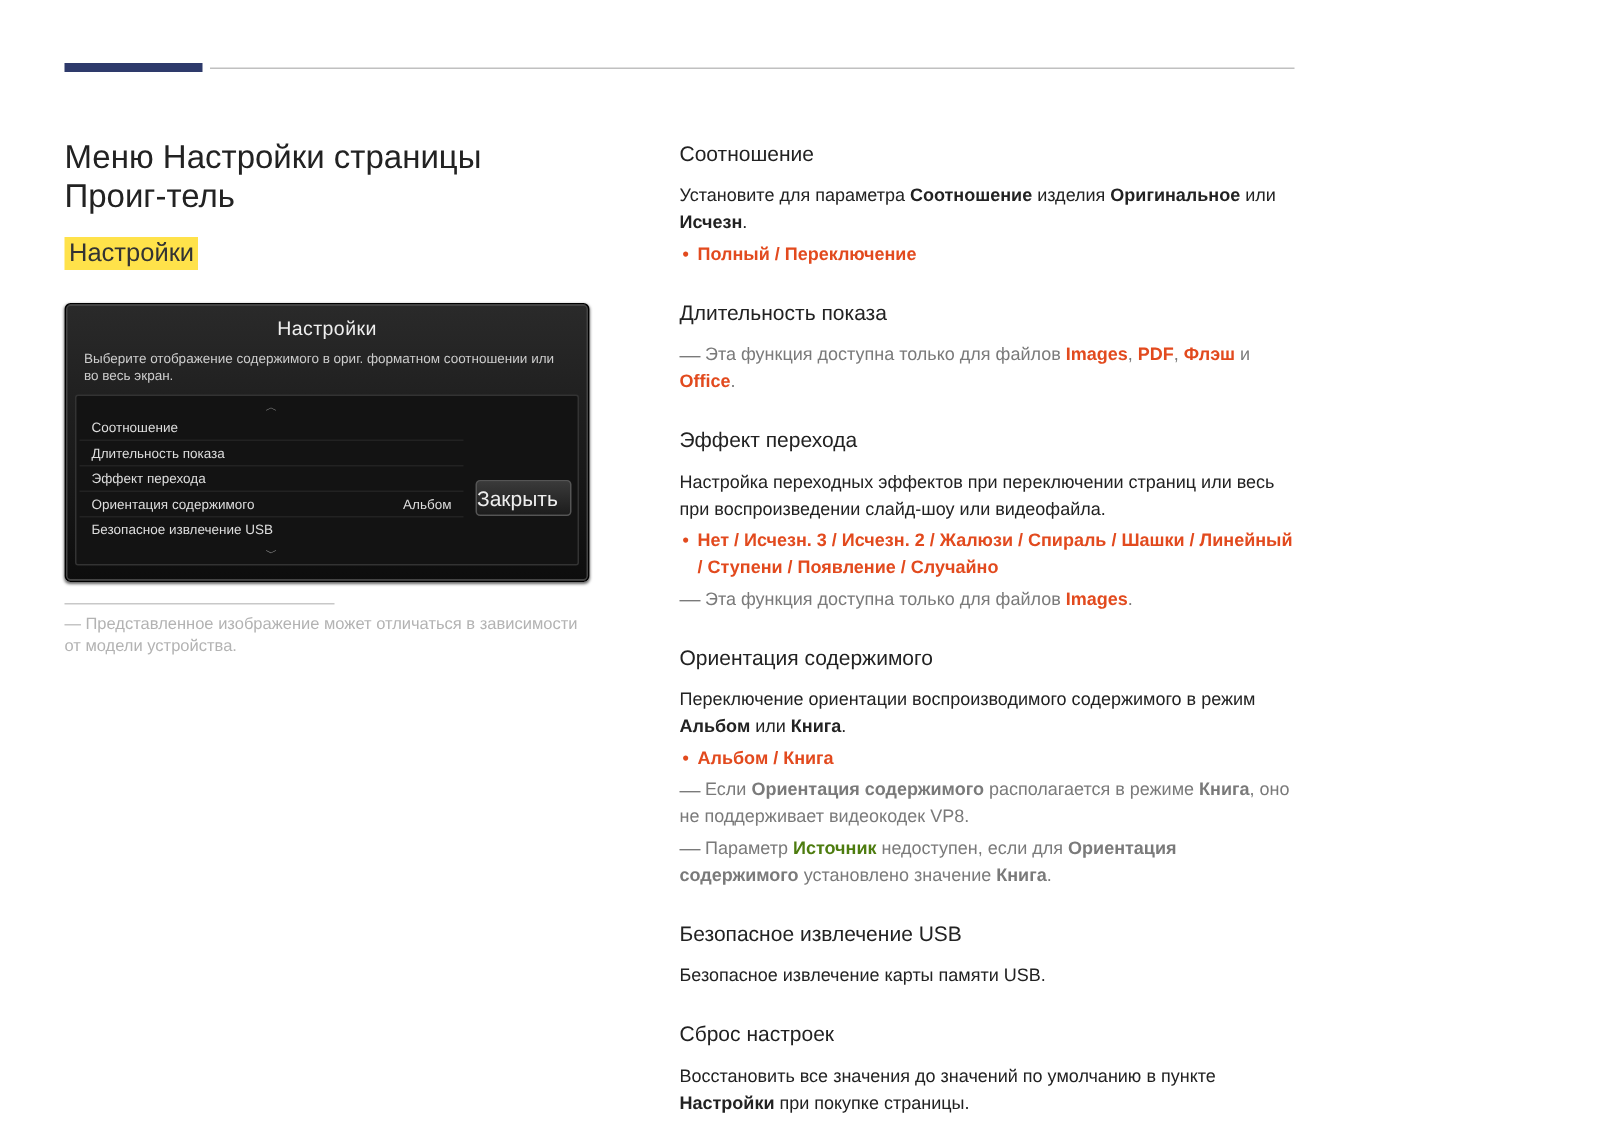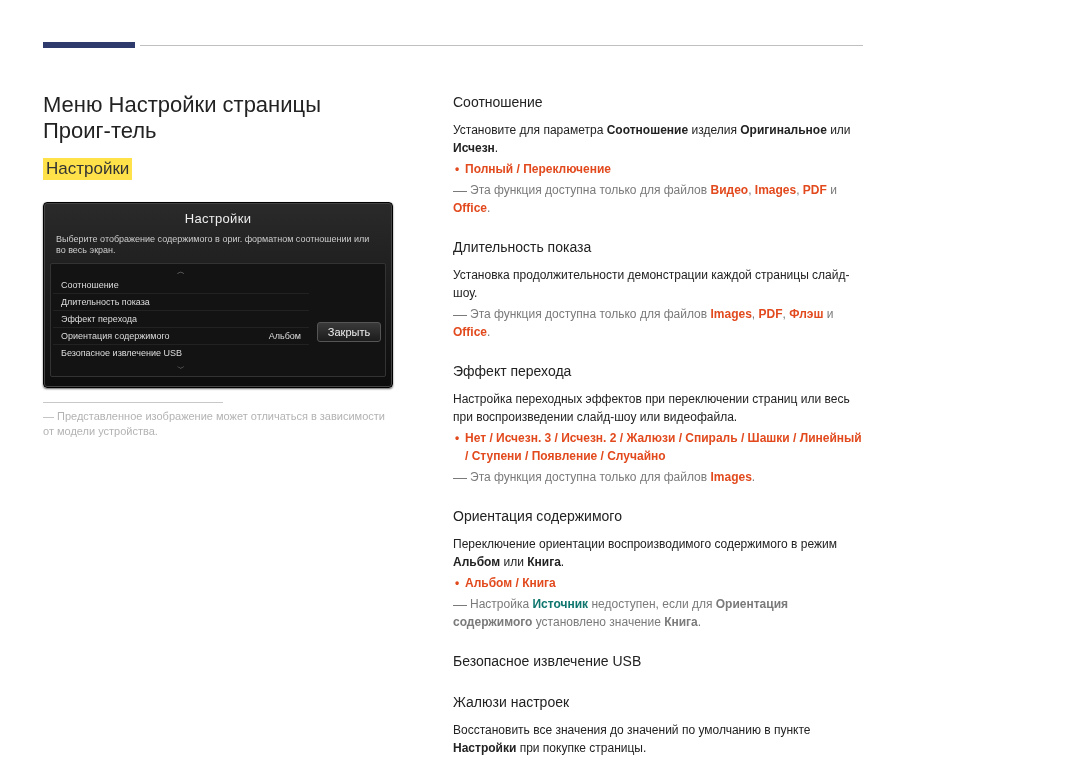--- a/index.html
+++ b/index.html
@@ -129,22 +129,22 @@
     align-items: stretch;
     justify-content: space-between;
     padding: 2px 2px;
     box-sizing: border-box;
   }
   .osd-btn {
     background: linear-gradient(#3a3a3a, #1c1c1c);
     border: 1px solid #555;
     border-radius: 3px;
     color: #eee;
-    font-size: 11px;
-    text-align: center;
+    font-size: 14px;
+    text-align: left;
     padding: 3px 0;
     margin-top: 24px;
   }
   .osd-chev-below {
     text-align: center;
     font-size: 8px;
     color: #888;
     margin-top: 2px;
   }
 
@@ -239,28 +239,24 @@
     </div>
 
     <div class="right-col">
 
       <div class="sec">
         <h3 class="sec-title">Соотношение</h3>
         <p>
           <span>Установите для параметра </span><span class="bold">Соотношение</span><span> изделия </span><span class="bold">Оригинальное</span><span> или </span><span class="bold">Исчезн</span>.
         </p>
         <p class="bullet red">Полный / Переключение</p>
-        <p class="note-line">
-          <span class="dash">―</span><span>Эта функция доступна только для файлов </span><span class="red">Видео</span>, <span class="red">Images</span>, <span class="red">PDF</span><span> и </span><span class="red">Office</span>.
-        </p>
       </div>
 
       <div class="sec">
         <h3 class="sec-title">Длительность показа</h3>
-        <p>Установка продолжительности демонстрации каждой страницы слайд-шоу.</p>
         <p class="note-line">
           <span class="dash">―</span><span>Эта функция доступна только для файлов </span><span class="red">Images</span>, <span class="red">PDF</span>, <span class="red">Флэш</span><span> и </span><span class="red">Office</span>.
         </p>
       </div>
 
       <div class="sec">
         <h3 class="sec-title">Эффект перехода</h3>
         <p>Настройка переходных эффектов при переключении страниц или весь при воспроизведении слайд-шоу или видеофайла.</p>
         <p class="bullet red">Нет / Исчезн. 3 / Исчезн. 2 / Жалюзи / Спираль / Шашки / Линейный / Ступени / Появление / Случайно</p>
         <p class="note-line">
@@ -268,30 +264,34 @@
         </p>
       </div>
 
       <div class="sec">
         <h3 class="sec-title">Ориентация содержимого</h3>
         <p>
           <span>Переключение ориентации воспроизводимого содержимого в режим </span><span class="bold">Альбом</span><span> или </span><span class="bold">Книга</span>.
         </p>
         <p class="bullet red">Альбом / Книга</p>
         <p class="note-line">
-          <span class="dash">―</span><span>Настройка </span><span class="bold" style="color:#0f766e">Источник</span><span> недоступен, если для </span><span class="bold" style="color:#7a7a7a">Ориентация содержимого</span><span> установлено значение </span><span class="bold" style="color:#7a7a7a">Книга</span>.
+          <span class="dash">―</span><span>Если </span><span class="bold" style="color:#7a7a7a">Ориентация содержимого</span><span> располагается в режиме </span><span class="bold" style="color:#7a7a7a">Книга</span><span>, оно не поддерживает видеокодек VP8.</span>
+        </p>
+        <p class="note-line">
+          <span class="dash">―</span><span>Параметр </span><span class="bold" style="color:#4d7c0f">Источник</span><span> недоступен, если для </span><span class="bold" style="color:#7a7a7a">Ориентация содержимого</span><span> установлено значение </span><span class="bold" style="color:#7a7a7a">Книга</span>.
         </p>
       </div>
 
       <div class="sec">
         <h3 class="sec-title">Безопасное извлечение USB</h3>
-      </div>
-
-      <div class="sec">
-        <h3 class="sec-title">Жалюзи настроек</h3>
+        <p>Безопасное извлечение карты памяти USB.</p>
+      </div>
+
+      <div class="sec">
+        <h3 class="sec-title">Сброс настроек</h3>
         <p>
           <span>Восстановить все значения до значений по умолчанию в пункте </span><span class="bold">Настройки</span><span> при покупке страницы.</span>
         </p>
       </div>
 
     </div>
   </div>
 </div>
 
 </body></html>

